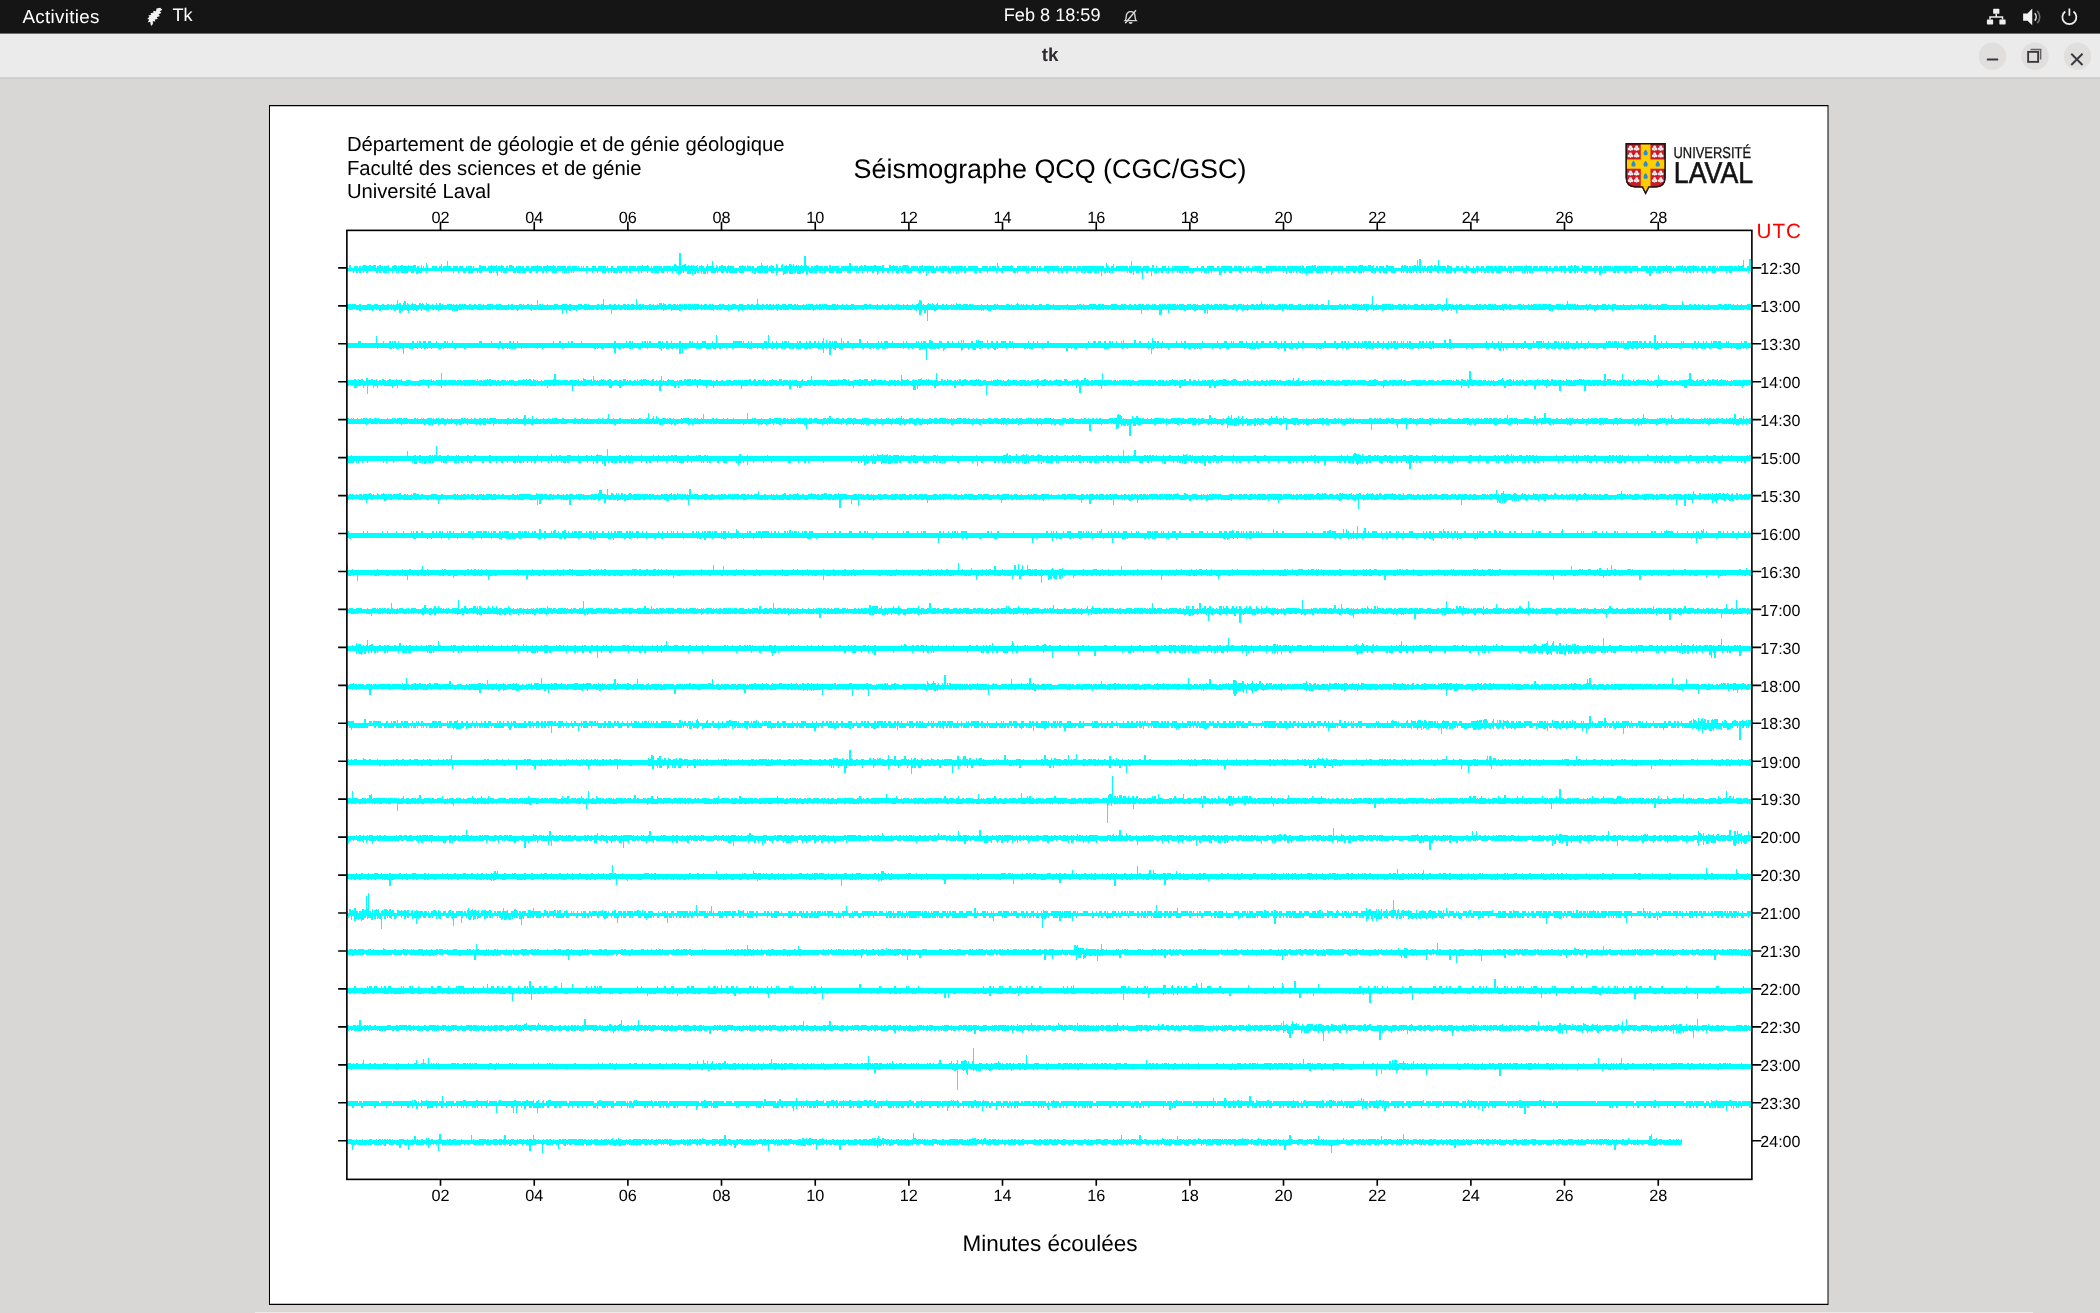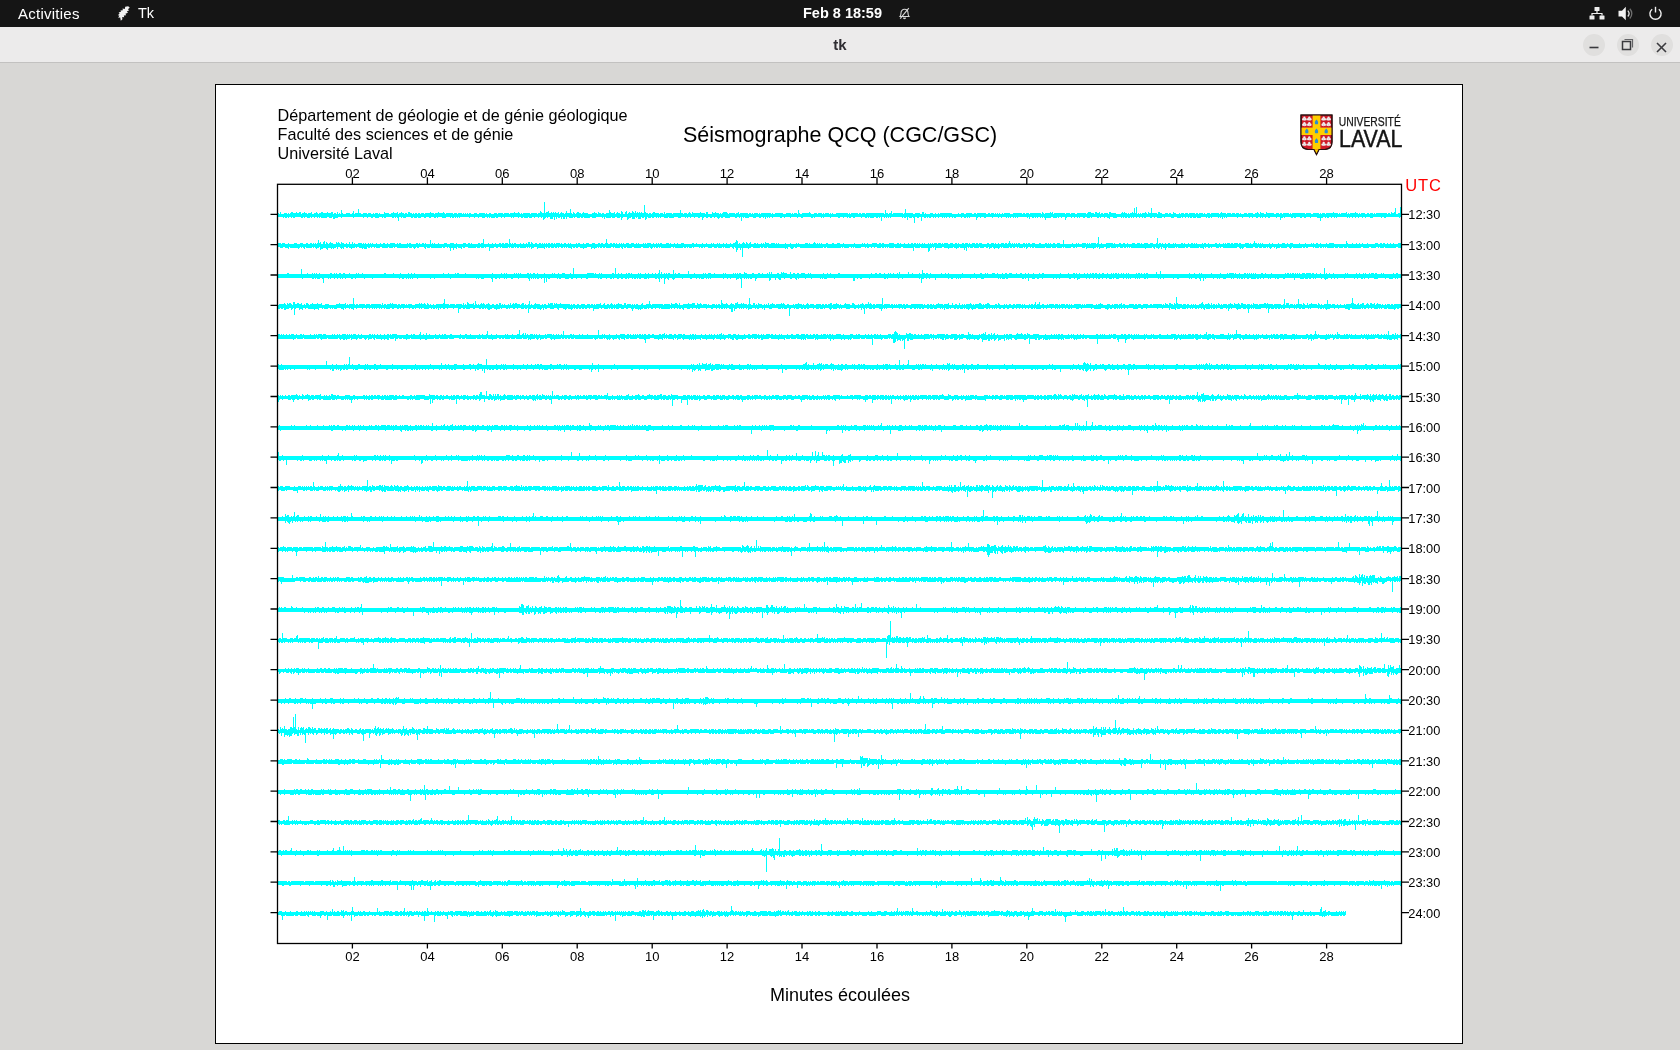--- a/index.html
+++ b/index.html
@@ -18,21 +18,21 @@
 <body>
 <div id="page">
   <div id="topbar" class="abs">
     <div class="item" style="left:18px;font-size:15px;letter-spacing:0.25px;">Activities</div>
     <div class="item" style="left:138px;">Tk</div>
     <svg class="abs" style="left:116px;top:5px;" width="17" height="17" viewBox="0 0 17 17">
       <g fill="#f2f2f2">
           <path d="M12.2 1.2 L13.8 2.8 L11.8 4.2 L13.2 5.2 L10.8 6.6 L12 7.8 L9.4 8.8 L10.2 10.2 L7.8 10.6 L8.2 12.2 L6.2 12 L6.4 14.2 L4.8 15.8 L4.2 12.6 L2.2 12.8 L3.4 10.6 L1.8 10.2 L3.6 8.4 L2.6 7.4 L5 6.8 L4.4 5.4 L6.8 5.2 L6.6 3.6 L8.8 4 L9.2 1.8 Z"></path>
         </g>
     </svg>
-    <div class="item" style="left:803px;font-weight:bold;">Feb 8 18:59</div>
+    <div class="item" style="left:803px;font-weight:normal;">Feb 8 18:59</div>
     <svg class="abs" style="left:897px;top:6px;" width="15" height="15" viewBox="0 0 15 15">
       <g stroke="#d8d8d8" stroke-width="1.1" fill="none">
         <path d="M3 10.5 C3.8 9.6 4 8.8 4 7 C4 4.8 5.5 3.3 7.5 3.3 C9.5 3.3 11 4.8 11 7 C11 8.8 11.2 9.6 12 10.5 Z"></path>
         <path d="M6.3 11.8 a1.3 1.3 0 0 0 2.4 0" fill="#d8d8d8"></path>
         <line x1="11.8" y1="2.2" x2="3.2" y2="12.6"></line>
       </g>
     </svg>
     <svg class="abs" style="left:1589px;top:6px;" width="16" height="15" viewBox="0 0 16 15">
       <g fill="#eeeeee">
         <rect x="5.5" y="1" width="5" height="4" rx="0.5"></rect>

